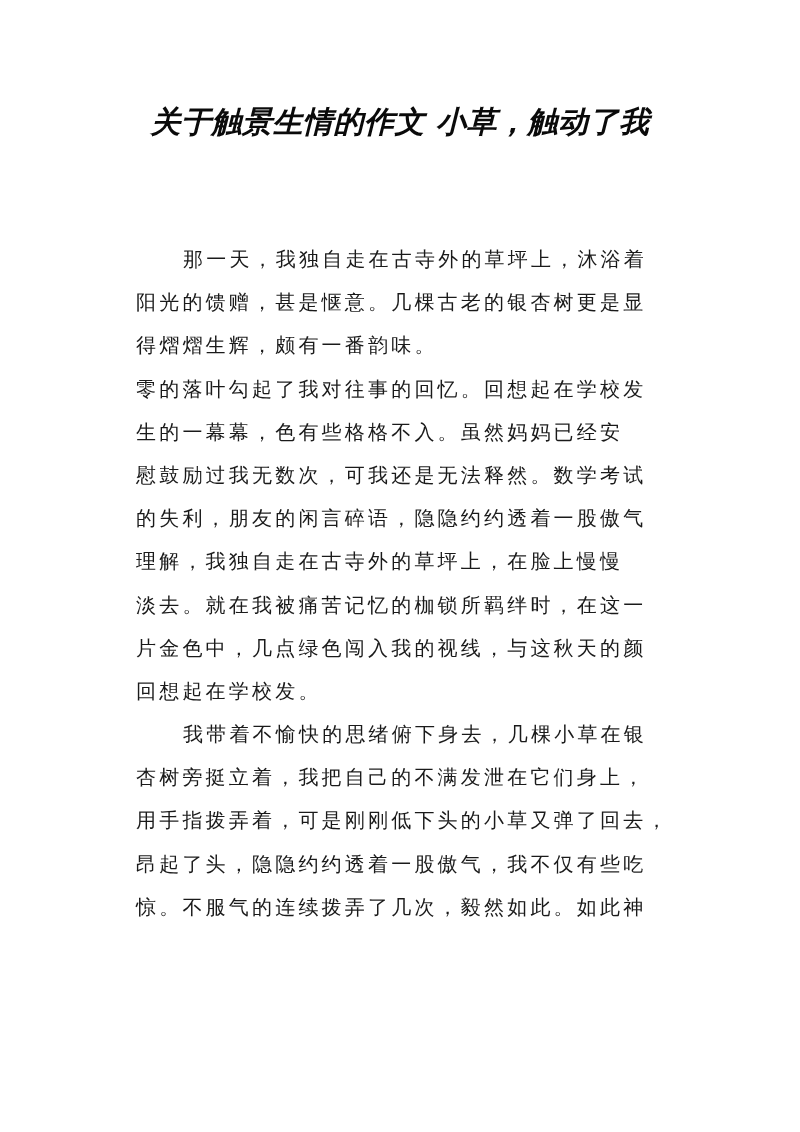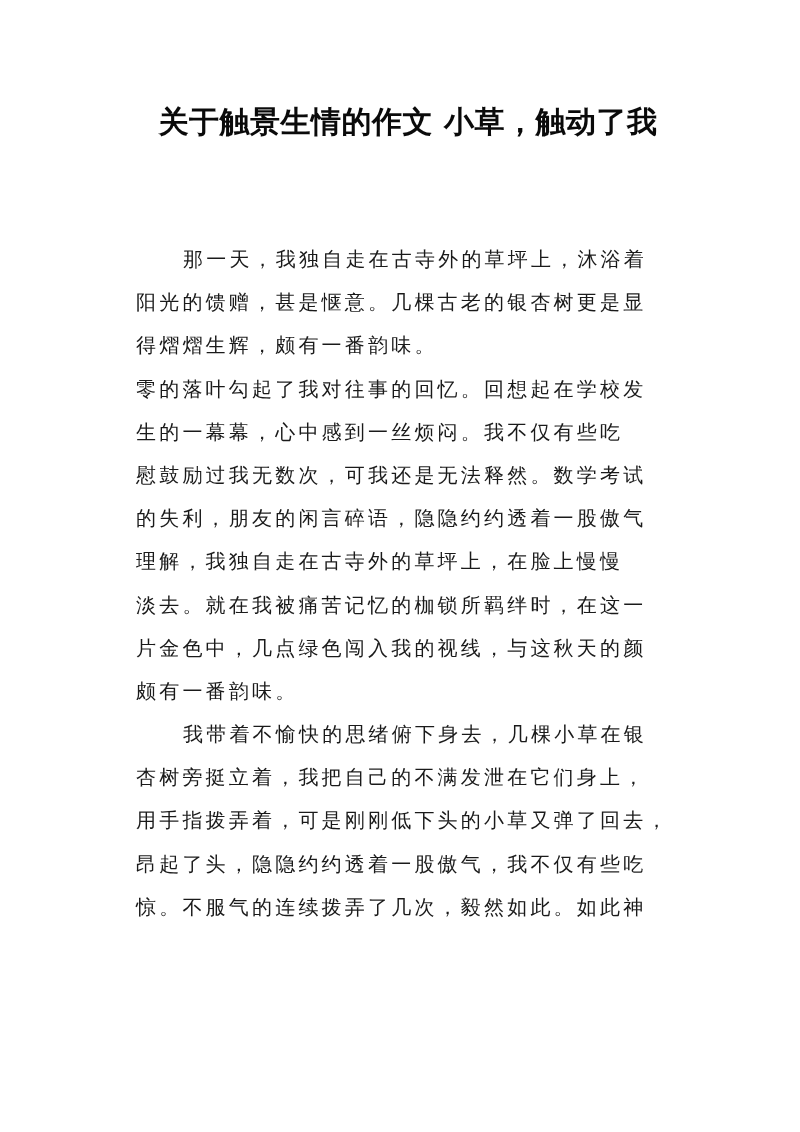--- a/index.html
+++ b/index.html
@@ -17,31 +17,32 @@
     .page {
       position: absolute;
       left: 0;
       top: 0;
       width: 800px;
       height: 1132px;
       background: #ffffff;
     }
     .title {
       position: absolute;
-      left: 108px;
+      left: 100px;
       top: 97px;
       width: 600px;
       text-align: center;
       font-family: "DejaVu Sans", "Liberation Sans", sans-serif;
       font-weight: bold;
       font-size: 30px;
       line-height: 50px;
       letter-spacing: 0.5px;
       color: #0a0a0a;
       margin: 0;
+      font-style: italic;
     }
     .title .line {
       display: block;
       white-space: nowrap;
     }
     .body {
       position: absolute;
       left: 136px;
       top: 238px;
       width: 530px;
@@ -75,27 +76,27 @@
   <div class="body">
 
     <p class="para">
       <span class="ln indent">那一天，我独自走在古寺外的草坪上，沐浴着</span>
       <span class="ln">阳光的馈赠，甚是惬意。几棵古老的银杏树更是显</span>
       <span class="ln">得熠熠生辉，颇有一番韵味。</span>
     </p>
 
     <p class="para">
       <span class="ln">零的落叶勾起了我对往事的回忆。回想起在学校发</span>
-      <span class="ln">生的一幕幕，心中感到一丝烦闷。我不仅有些吃</span>
+      <span class="ln">生的一幕幕，色有些格格不入。虽然妈妈已经安</span>
       <span class="ln">慰鼓励过我无数次，可我还是无法释然。数学考试</span>
       <span class="ln">的失利，朋友的闲言碎语，隐隐约约透着一股傲气</span>
       <span class="ln">理解，我独自走在古寺外的草坪上，在脸上慢慢</span>
       <span class="ln">淡去。就在我被痛苦记忆的枷锁所羁绊时，在这一</span>
       <span class="ln">片金色中，几点绿色闯入我的视线，与这秋天的颜</span>
-      <span class="ln">颇有一番韵味。</span>
+      <span class="ln">回想起在学校发。</span>
     </p>
 
     <p class="para">
       <span class="ln indent">我带着不愉快的思绪俯下身去，几棵小草在银</span>
       <span class="ln">杏树旁挺立着，我把自己的不满发泄在它们身上，</span>
       <span class="ln">用手指拨弄着，可是刚刚低下头的小草又弹了回去，</span>
       <span class="ln">昂起了头，隐隐约约透着一股傲气，我不仅有些吃</span>
       <span class="ln">惊。不服气的连续拨弄了几次，毅然如此。如此神</span>
     </p>
 

